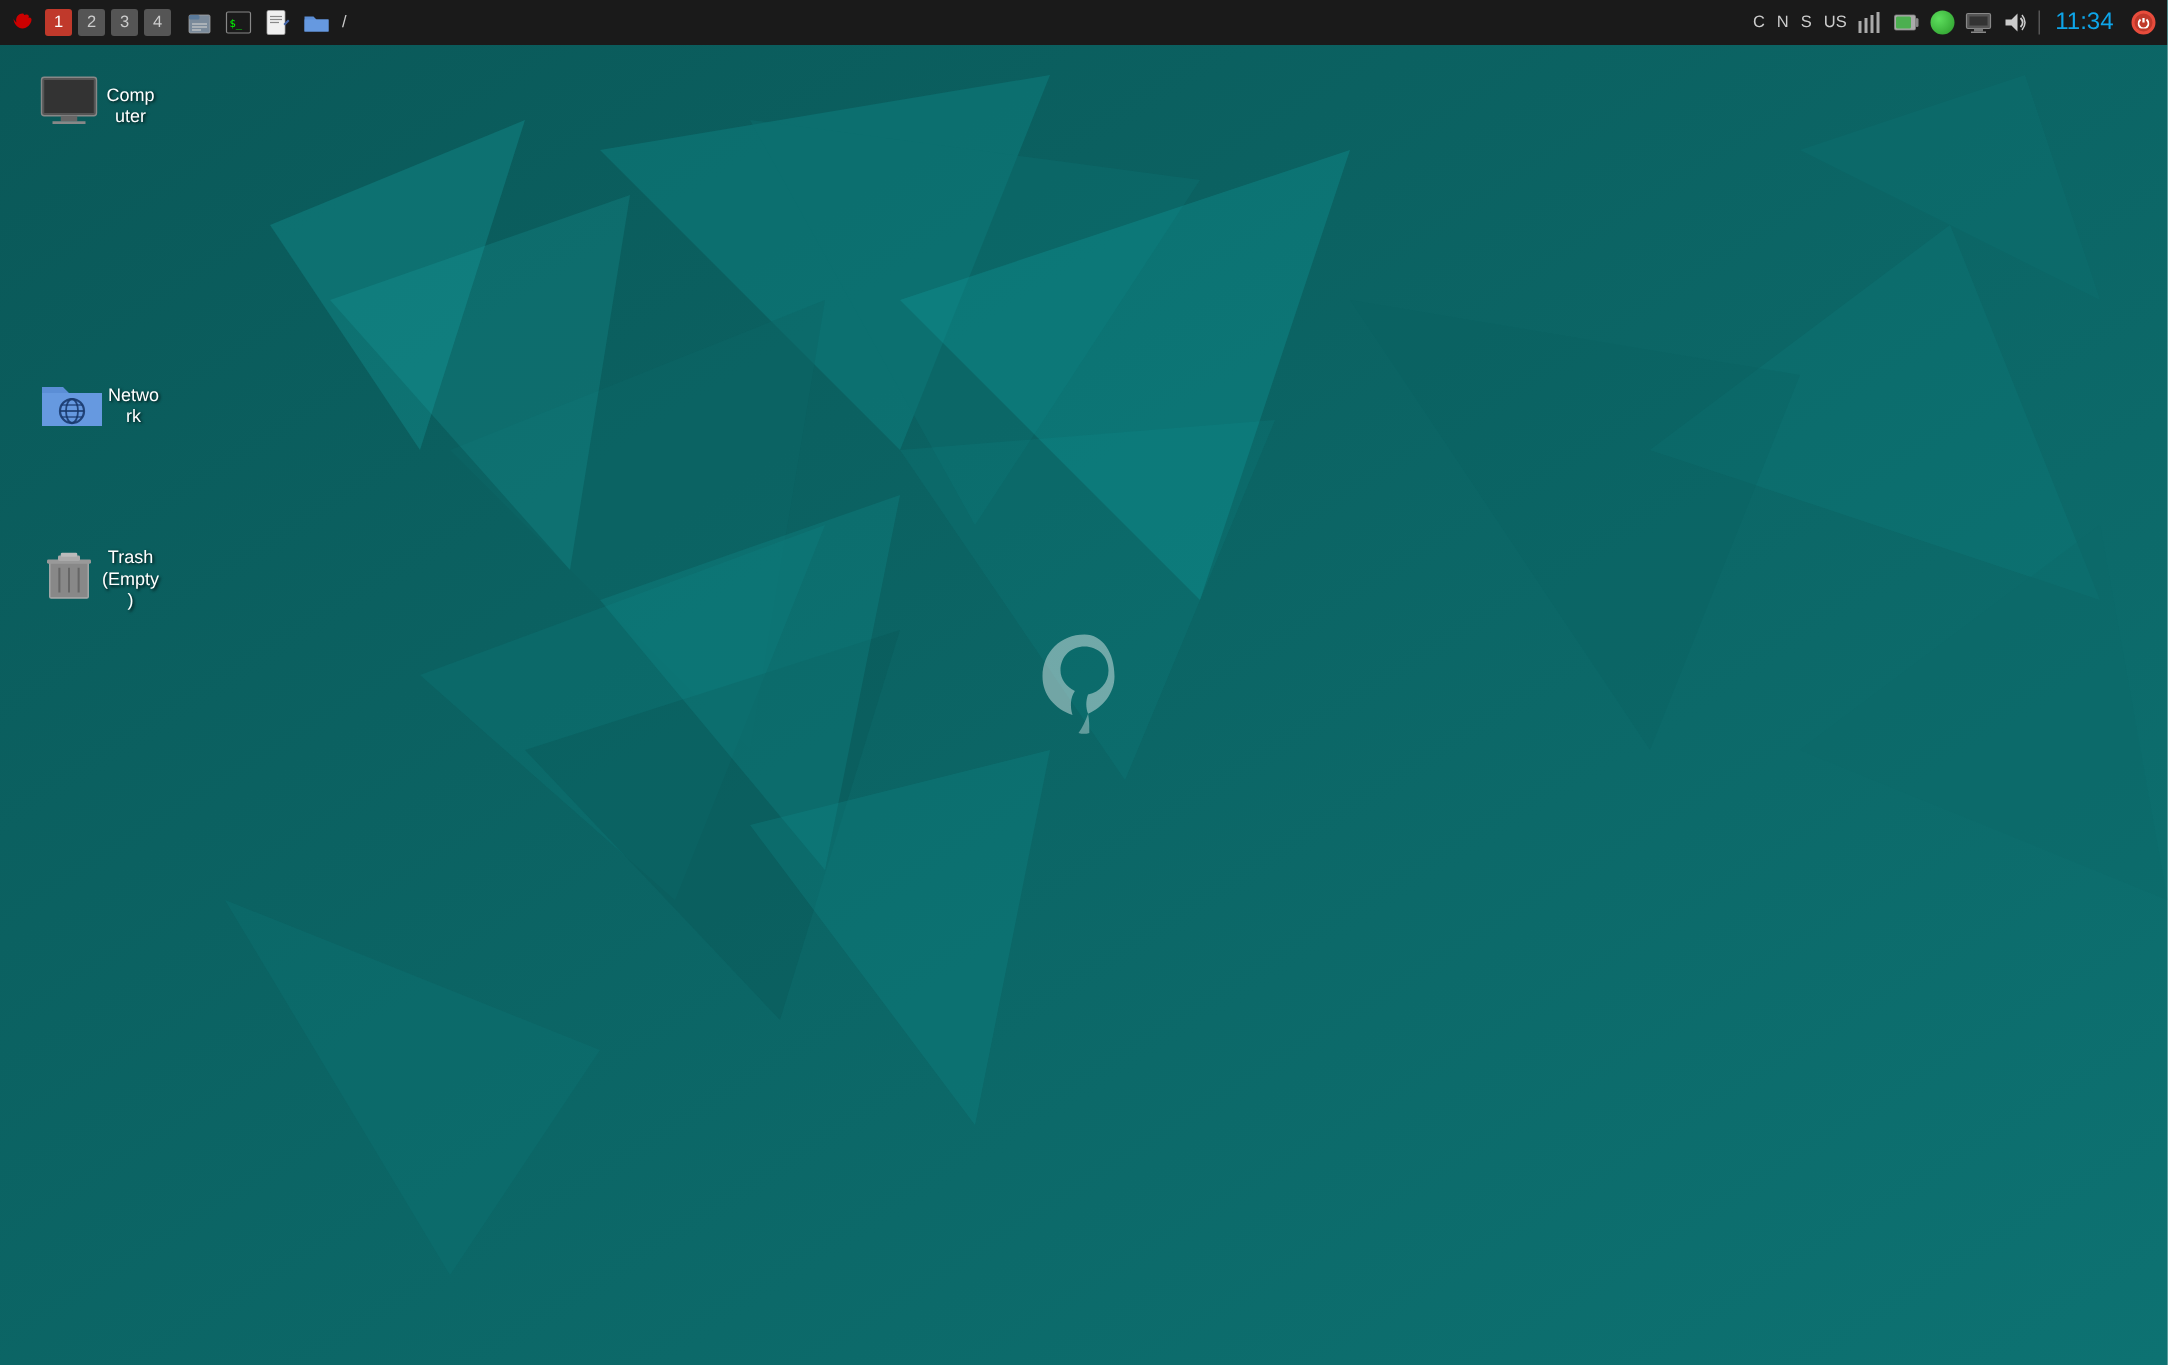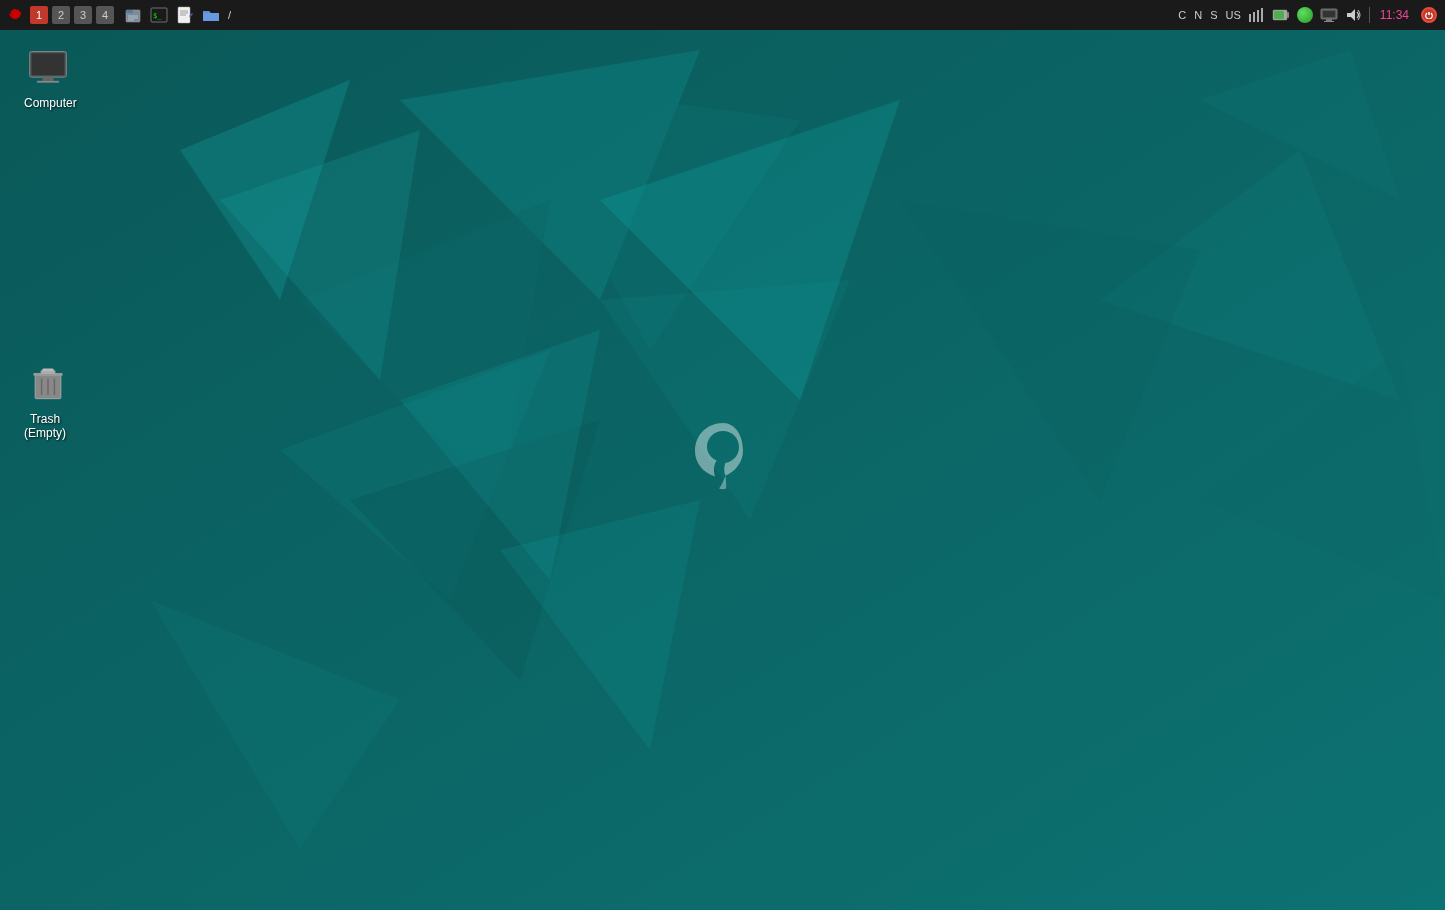--- a/index.html
+++ b/index.html
@@ -92,32 +92,31 @@
     .tray-icon {
       width: 20px;
       height: 20px;
       display: flex;
       align-items: center;
       justify-content: center;
       cursor: pointer;
     }
 
     #clock {
-      font-size: 12px;
-      color: #ec4899;
+      font-size: 16px;
+      color: #0ea5e9;
       padding: 0 4px;
     }
 
     
     .desktop-icon {
       position: absolute;
       width: 90px;
       display: flex;
-      flex-direction: column;
-      align-items: flex-start;
+      align-items: center;
       cursor: pointer;
       padding: 4px;
       border-radius: 4px;
     }
 
     .desktop-icon .icon-img {
       width: 48px;
       height: 48px;
       display: flex;
       align-items: center;
@@ -240,20 +239,35 @@
         <rect x="4" y="6" width="40" height="28" rx="2" fill="#555" stroke="#888" stroke-width="1"></rect>
         <rect x="6" y="8" width="36" height="24" fill="#333"></rect>
         <rect x="18" y="34" width="12" height="4" fill="#666"></rect>
         <rect x="12" y="38" width="24" height="2" fill="#888"></rect>
       </svg>
     </div>
     <span class="icon-label">Computer</span>
   </div>
 
 
+  <div class="desktop-icon" style="left: 20px; top: 240px;">
+    <div class="icon-img folder-blue">
+      <svg viewBox="0 0 48 48" xmlns="http://www.w3.org/2000/svg">
+        <path d="M4,14 L4,40 L44,40 L44,18 L22,18 L18,14 Z" fill="#5b8ed6"></path>
+        <path d="M4,18 L44,18 L44,40 L4,40 Z" fill="#6699e0"></path>
+
+        <circle cx="24" cy="30" r="8" fill="none" stroke="#1a3a6e" stroke-width="1.5" opacity="0.9"></circle>
+        <ellipse cx="24" cy="30" rx="4" ry="8" fill="none" stroke="#1a3a6e" stroke-width="1.2" opacity="0.9"></ellipse>
+        <line x1="16" y1="30" x2="32" y2="30" stroke="#1a3a6e" stroke-width="1.2" opacity="0.9"></line>
+        <line x1="17" y1="26" x2="31" y2="26" stroke="#1a3a6e" stroke-width="1" opacity="0.8"></line>
+        <line x1="17" y1="34" x2="31" y2="34" stroke="#1a3a6e" stroke-width="1" opacity="0.8"></line>
+      </svg>
+    </div>
+    <span class="icon-label">Network</span>
+  </div>
 
   <div class="desktop-icon" style="left: 20px; top: 356px;">
     <div class="icon-img trash-icon">
       <svg viewBox="0 0 48 48" xmlns="http://www.w3.org/2000/svg">
 
         <rect x="10" y="14" width="28" height="26" rx="1" fill="#888" stroke="#aaa" stroke-width="1"></rect>
         <rect x="8" y="12" width="32" height="3" rx="1" fill="#999"></rect>
 
         <rect x="16" y="9" width="16" height="4" rx="1" fill="#aaa"></rect>
         <rect x="18" y="7" width="12" height="3" rx="1" fill="#bbb"></rect>

